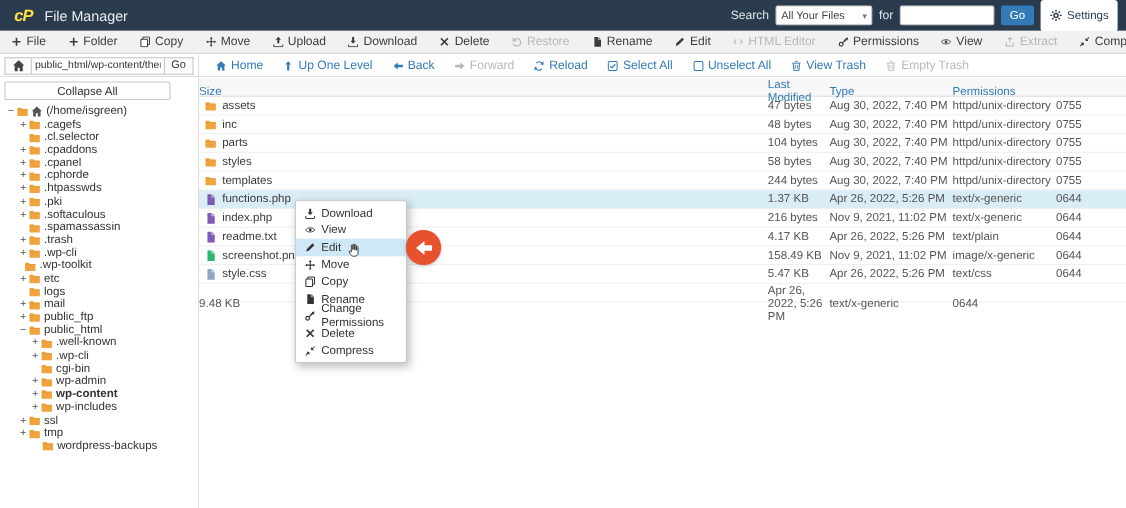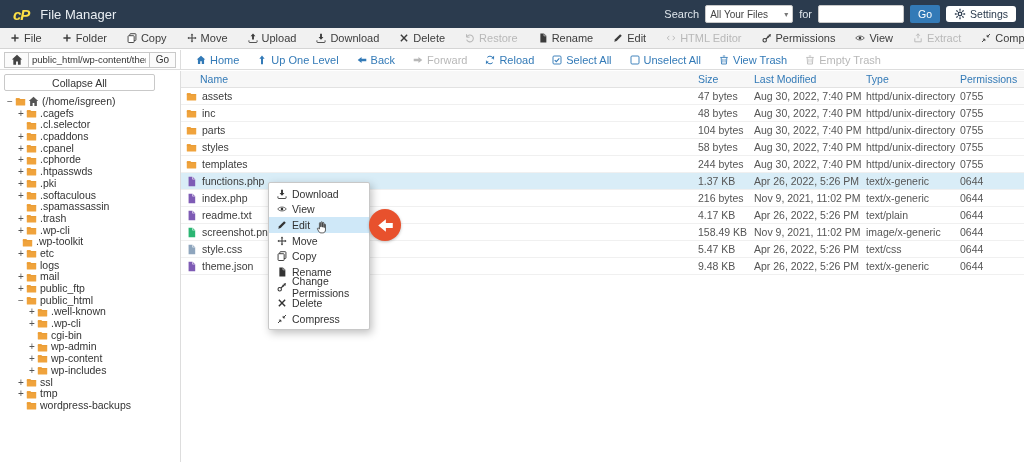--- a/index.html
+++ b/index.html
@@ -21,21 +21,21 @@
   .search-area { margin-left:auto; display:flex; align-items:center; gap:6px; margin-right:8px; font-size:11px; }
   .search-label { color:#dfe6ec; }
   .scope-select {
     width:88px; height:18px; background:#fff; color:#444; border:1px solid #c9c9c9; border-radius:2px;
     font-size:10px; display:flex; align-items:center; padding:0 4px; justify-content:space-between; cursor:pointer;
   }
   .caret { font-size:8px; color:#777; }
   .search-input { width:86px; height:18px; border:1px solid #c9c9c9; border-radius:2px; font-size:10px; padding:0 4px; }
   .go-btn { height:18px; background:#337ab7; color:#fff; border:none; border-radius:2px; font-size:10.5px; padding:0 8px; cursor:pointer; }
   .settings-btn {
-    height:16px; background:#fff; color:#2b3b4e; border:none; border-radius:3px; font-size:10.5px;
+    height:29px; background:#fff; color:#2b3b4e; border:none; border-radius:3px; font-size:10.5px;
     padding:0 8px; display:flex; align-items:center; gap:4px; cursor:pointer;
   }
 
   
   .toolbar {
     position:absolute; top:28px; left:0; right:0; height:21px;
     background:#f1f1f1; border-bottom:1px solid #d5d5d5;
     display:flex; align-items:center; font-size:11px; color:#3c3c3c;
   }
   .t-item { display:flex; align-items:center; gap:4px; padding:16px 10px; height:100%; cursor:pointer; white-space:nowrap; }
@@ -55,21 +55,21 @@
   
   .sidebar { position:absolute; top:71px; left:0; width:181px; bottom:0; border-right:1px solid #ddd; background:#fff; }
   .collapse-btn { display:block; margin:3px 4px 0 4px; width:151px; height:17px; border:1px solid #c9c9c9; border-radius:2px; background:#fff; font-size:10.5px; color:#333; cursor:pointer; font-family:inherit; }
   .tree { list-style:none; margin:5px 0 0 0; padding:0; font-size:10.5px; color:#333; }
   .tree li { display:flex; align-items:center; height:11.7px; line-height:11.7px; white-space:nowrap; cursor:pointer; }
   .expander { width:10px; text-align:center; font-size:10px; color:#555; flex:0 0 auto; }
   .tree .icon svg { width:11px; height:11px; }
   .tree-label { margin-left:3px; }
   .home-mini { margin-left:2px; color:#555; }
   .home-mini svg { width:9px; height:9px; }
-  .bold { font-weight:normal; }
+  .bold { font-weight:bold; }
 
   
   .main { position:absolute; top:71px; left:181px; right:0; bottom:0; background:#fff; }
   .thead, .frow {
     display:grid; grid-template-columns:1fr 56px 112px 94px 58px;
     align-items:center; padding-right:6px;
   }
   .thead { height:17px; background:#f7f7f7; border-bottom:1px solid #e2e2e2; font-size:10.5px; color:#337ab7; }
   .thead .col-name { padding-left:19px; }
   .frow { height:17px; border-bottom:1px solid #f0f0f0; font-size:10.5px; color:#555; cursor:pointer; }
@@ -688,37 +688,36 @@
         <span class="icon">
           <svg viewBox="0 0 14 14" width="12" height="12">
             <path d="M1 3.1c0-.4.3-.7.7-.7h3.7l1.4 1.4h5.5c.4 0 .7.3.7.7v6.8c0 .4-.3.7-.7.7H1.7c-.4 0-.7-.3-.7-.7z" fill="#f0a33c"></path>
             <path d="M1 4.6h12" stroke="#e29430" stroke-width=".7"></path>
           </svg>
         </span>
 
         <span class="tree-label">tmp</span>
       </li>
 
-      <li class="tree-item" style="padding-left: 16px;">
+      <li class="tree-item" style="padding-left: 28px;">
         <span class="expander"></span>
         <span class="icon">
           <svg viewBox="0 0 14 14" width="12" height="12">
             <path d="M1 3.1c0-.4.3-.7.7-.7h3.7l1.4 1.4h5.5c.4 0 .7.3.7.7v6.8c0 .4-.3.7-.7.7H1.7c-.4 0-.7-.3-.7-.7z" fill="#f0a33c"></path>
             <path d="M1 4.6h12" stroke="#e29430" stroke-width=".7"></path>
           </svg>
         </span>
 
         <span class="tree-label">wordpress-backups</span>
       </li>
     </ul>
 </div>
 
 <div class="main">
   <div class="thead">
-    <span class="col-name">Name</span>
     <span>Size</span>
     <span>Last Modified</span>
     <span>Type</span>
     <span>Permissions</span>
   </div>
   <div>
 
       <div class="frow">
         <span class="name-cell">
           <span class="icon">
@@ -873,29 +872,20 @@
           </span>
           <span>style.css</span>
         </span>
         <span>5.47 KB</span>
         <span>Apr 26, 2022, 5:26 PM</span>
         <span>text/css</span>
         <span>0644</span>
       </div>
 
       <div class="frow">
-        <span class="name-cell">
-          <span class="icon purple">
-            <svg viewBox="0 0 14 14" width="12" height="12">
-              <path d="M3.3.8h5L11.7 4v9.2H3.3z" fill="currentColor"></path>
-              <path d="M8.3.8v3.2h3.4" fill="none" stroke="rgba(255,255,255,.8)" stroke-width=".9"></path>
-            </svg>
-          </span>
-          <span>theme.json</span>
-        </span>
         <span>9.48 KB</span>
         <span>Apr 26, 2022, 5:26 PM</span>
         <span>text/x-generic</span>
         <span>0644</span>
       </div>
     </div>
 </div>
 
 <div class="ctx-menu">
 

